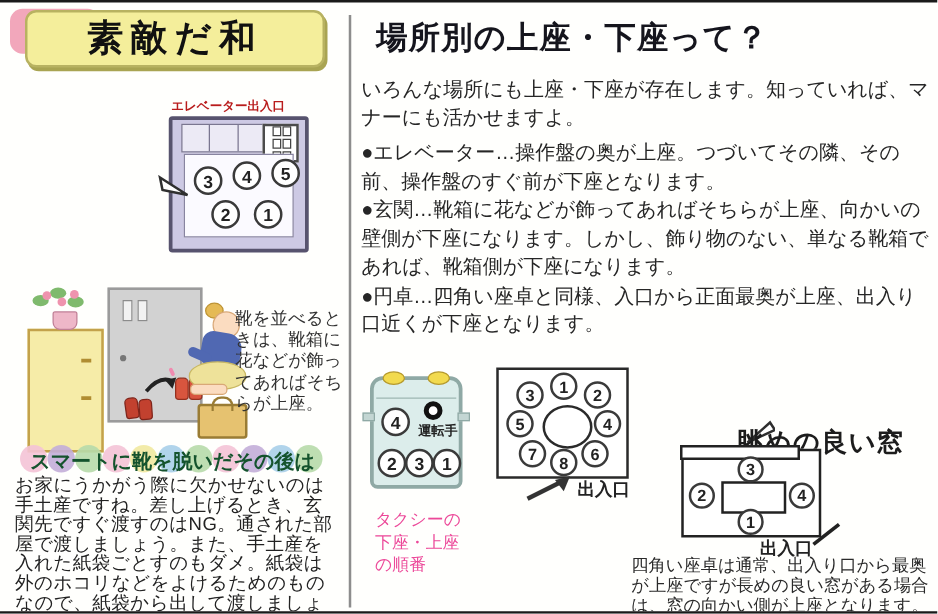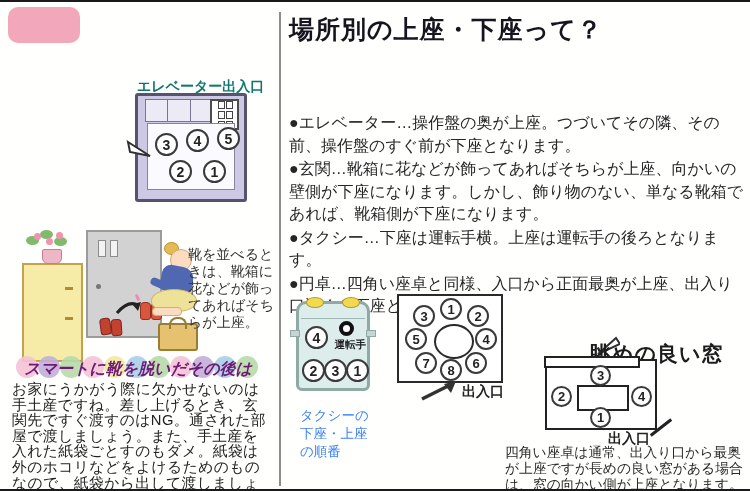--- a/index.html
+++ b/index.html
@@ -13,32 +13,32 @@
   
   .banner-accent{left:8px;top:5px;width:72px;height:36px;background:#f2a7bb;border-radius:10px;}
   .banner{
     left:20px;top:6px;width:236px;height:42px;background:#f4ee9b;
     border:2px solid #b8b261;border-radius:9px;box-shadow:2px 3px 0 #a9a452;
     display:flex;align-items:center;justify-content:center;
     font-size:29px;font-weight:bold;color:#111;letter-spacing:6px;
   }
   
   .divider{left:279px;top:10px;width:2px;height:474px;background:#8d8d8d;}
-  .main-title{left:289px;top:11px;font-size:25px;font-weight:bold;color:#15151d;letter-spacing:1px;}
+  .main-title{left:301px;top:11px;font-size:25px;font-weight:bold;color:#15151d;letter-spacing:1px;}
   .intro{left:289px;top:60px;width:456px;font-size:16px;line-height:22px;color:#262626;}
   .bullets{left:289px;top:110px;width:458px;font-size:16px;line-height:22.5px;color:#262626;}
   .bullets p{margin:0 0 1px 0;}
   
   .seat{
     position:absolute;box-sizing:border-box;width:23px;height:23px;background:#fff;
     border:2px solid #3a3a3a;border-radius:50%;display:flex;align-items:center;justify-content:center;
     font-size:14px;font-weight:bold;color:#222;
   }
   
-  .elev-label{left:137px;top:76px;width:130px;font-size:14px;font-weight:bold;color:#0f766e;}
+  .elev-label{left:137px;top:76px;width:130px;font-size:10px;font-weight:bold;color:#b91c1c;}
   .elev{left:135px;top:91px;width:112px;height:109px;background:#cdc9e4;border:3px solid #57536e;border-radius:3px;box-sizing:border-box;}
   .elev-floor{position:absolute;left:9px;right:9px;top:27px;bottom:9px;background:#fbfaff;border:1px solid #8884a0;}
   .elev-doors{position:absolute;left:7px;top:3px;width:66px;height:21px;background:#eceaf5;border:1px solid #7a7690;display:flex;}
   .elev-doors span{flex:1;border-right:1px solid #7a7690;}
   .elev-doors span:last-child{border-right:none;}
   .elev-ctrl{position:absolute;right:5px;top:3px;width:25px;height:27px;background:#fff;border:2px solid #4c4c4c;display:grid;grid-template-columns:6px 6px;gap:2px;justify-content:center;align-content:center;}
   .elev-ctrl i{display:block;width:5px;height:6px;border:1px solid #444;background:#fff;}
   .bubble{
     position:absolute;box-sizing:border-box;background:#fff;border:2px solid #2f2f2f;border-radius:50%;
     display:flex;align-items:center;justify-content:center;text-align:left;
@@ -65,30 +65,30 @@
   .skirt{left:151px;top:287px;width:44px;height:21px;background:#eee29a;border:1px solid #c9b863;border-radius:50% 50% 45% 45%;}
   .shin{left:152px;top:305px;width:28px;height:7px;background:#fbdcc0;border:1px solid #d9a877;border-radius:4px;}
   .bag{left:158px;top:321px;width:36px;height:24px;background:#e6c270;border:2px solid #9a7c34;border-radius:3px;}
   .bag::before{content:"";position:absolute;left:9px;top:-8px;width:14px;height:10px;border:2px solid #9a7c34;border-bottom:none;border-radius:8px 8px 0 0;}
   .genkan-note{left:188px;top:244px;width:88px;font-size:14px;line-height:17px;color:#333;}
   
   .dots{left:16px;top:354px;width:244px;height:24px;}
   .dots i{position:absolute;top:0;width:22px;height:22px;border-radius:50%;opacity:.9;}
   .c-pink{background:#f4c3d6;} .c-purple{background:#c3aed8;} .c-green{background:#b7daaa;}
   .c-yellow{background:#f1e9a0;} .c-blue{background:#a9cfe9;}
-  .smart-heading{left:8px;top:357px;width:260px;text-align:center;font-size:16px;font-weight:bold;color:#701a75;z-index:2;font-style:italic;}
+  .smart-heading{left:8px;top:357px;width:260px;text-align:center;font-size:16px;font-weight:bold;color:#14532d;z-index:2;}
   .left-body{left:12px;top:380px;width:261px;font-size:14.8px;line-height:15.6px;letter-spacing:.4px;color:#222;}
   
   .taxi{left:296px;top:299px;width:74px;height:90px;background:#dcedeb;border:3px solid #8fa9a5;border-radius:10px 10px 6px 6px;box-sizing:border-box;}
   .headlight{position:absolute;top:-7px;width:16px;height:9px;background:#f2da4e;border:1px solid #b5992c;border-radius:50%;}
   .mirror{position:absolute;top:26px;width:8px;height:5px;background:#c3d6d3;border:1px solid #8fa9a5;}
   .taxi-line{position:absolute;left:2px;right:2px;top:14px;height:1px;background:#9db7b3;}
   .steer{position:absolute;right:13px;top:17px;width:7px;height:7px;border:4.5px solid #111;border-radius:50%;background:#fff;}
   .driver-label{position:absolute;right:1px;top:34px;font-size:10.5px;font-weight:bold;color:#222;}
-  .taxi-caption{left:300px;top:405px;width:80px;font-size:13.5px;line-height:18px;color:#3b82f6;}
+  .taxi-caption{left:300px;top:405px;width:80px;font-size:13.5px;line-height:18px;color:#ec4899;}
   
   .rtable{left:397px;top:292px;width:106px;height:89px;border:2.5px solid #2a2a2a;background:#fff;box-sizing:border-box;}
   .rtable .table-circle{position:absolute;left:35px;top:28px;width:36px;height:31px;border:2.5px solid #2a2a2a;border-radius:50%;}
   .rtable .seat{width:22px;height:22px;font-size:13px;}
   .entaku-entrance{left:462px;top:381px;font-size:14px;font-weight:bold;color:#222;}
   .entaku-caption{left:393px;top:404px;width:160px;font-size:13.5px;color:#333;}
   
   .bubble2{left:592px;top:280px;width:116px;height:62px;font-size:12px;font-weight:bold;line-height:1.18;padding:6px 14px;text-align:center;color:#222;}
   .window-label{left:558px;top:338px;font-size:21px;font-weight:bold;color:#1c1c1c;letter-spacing:1px;padding-left:32px;}
   .wroom{left:545px;top:357px;width:112px;height:71px;border:2.5px solid #222;background:#fff;box-sizing:border-box;}
@@ -98,28 +98,29 @@
   .door-slash{left:648px;top:424px;width:26px;height:3px;background:#222;transform:rotate(-38deg);}
   .wroom-entrance{left:608px;top:428px;font-size:14px;font-weight:bold;color:#222;}
   .window-caption{left:505px;top:443px;width:243px;font-size:13.8px;line-height:15.8px;color:#2a2a2a;}
 </style>
 </head>
 <body>
 
 <div id="page">
 
   <div class="abs banner-accent"></div>
+  <div class="abs banner">素敵だ和</div>
 
   <div class="abs divider"></div>
 
   <div class="abs main-title">場所別の上座・下座って？</div>
+  <div class="abs intro">いろんな場所にも上座・下座が存在します。知っていれば、マナーにも活かせますよ。</div>
   <div class="abs bullets">
     <p>●エレベーター…操作盤の奥が上座。つづいてその隣、その前、操作盤のすぐ前が下座となります。</p>
     <p>●玄関…靴箱に花などが飾ってあればそちらが上座、向かいの壁側が下座になります。しかし、飾り物のない、単なる靴箱であれば、靴箱側が下座になります。</p>
-    <p>●タクシー…下座は運転手横。上座は運転手の後ろとなります。</p>
     <p>●円卓…四角い座卓と同様、入口から正面最奥が上座、出入り口近くが下座となります。</p>
   </div>
 
   <div class="abs elev-label">エレベーター出入口</div>
   <div class="abs elev">
     <div class="elev-doors">
         <span></span>
         <span></span>
         <span></span>
       </div>

